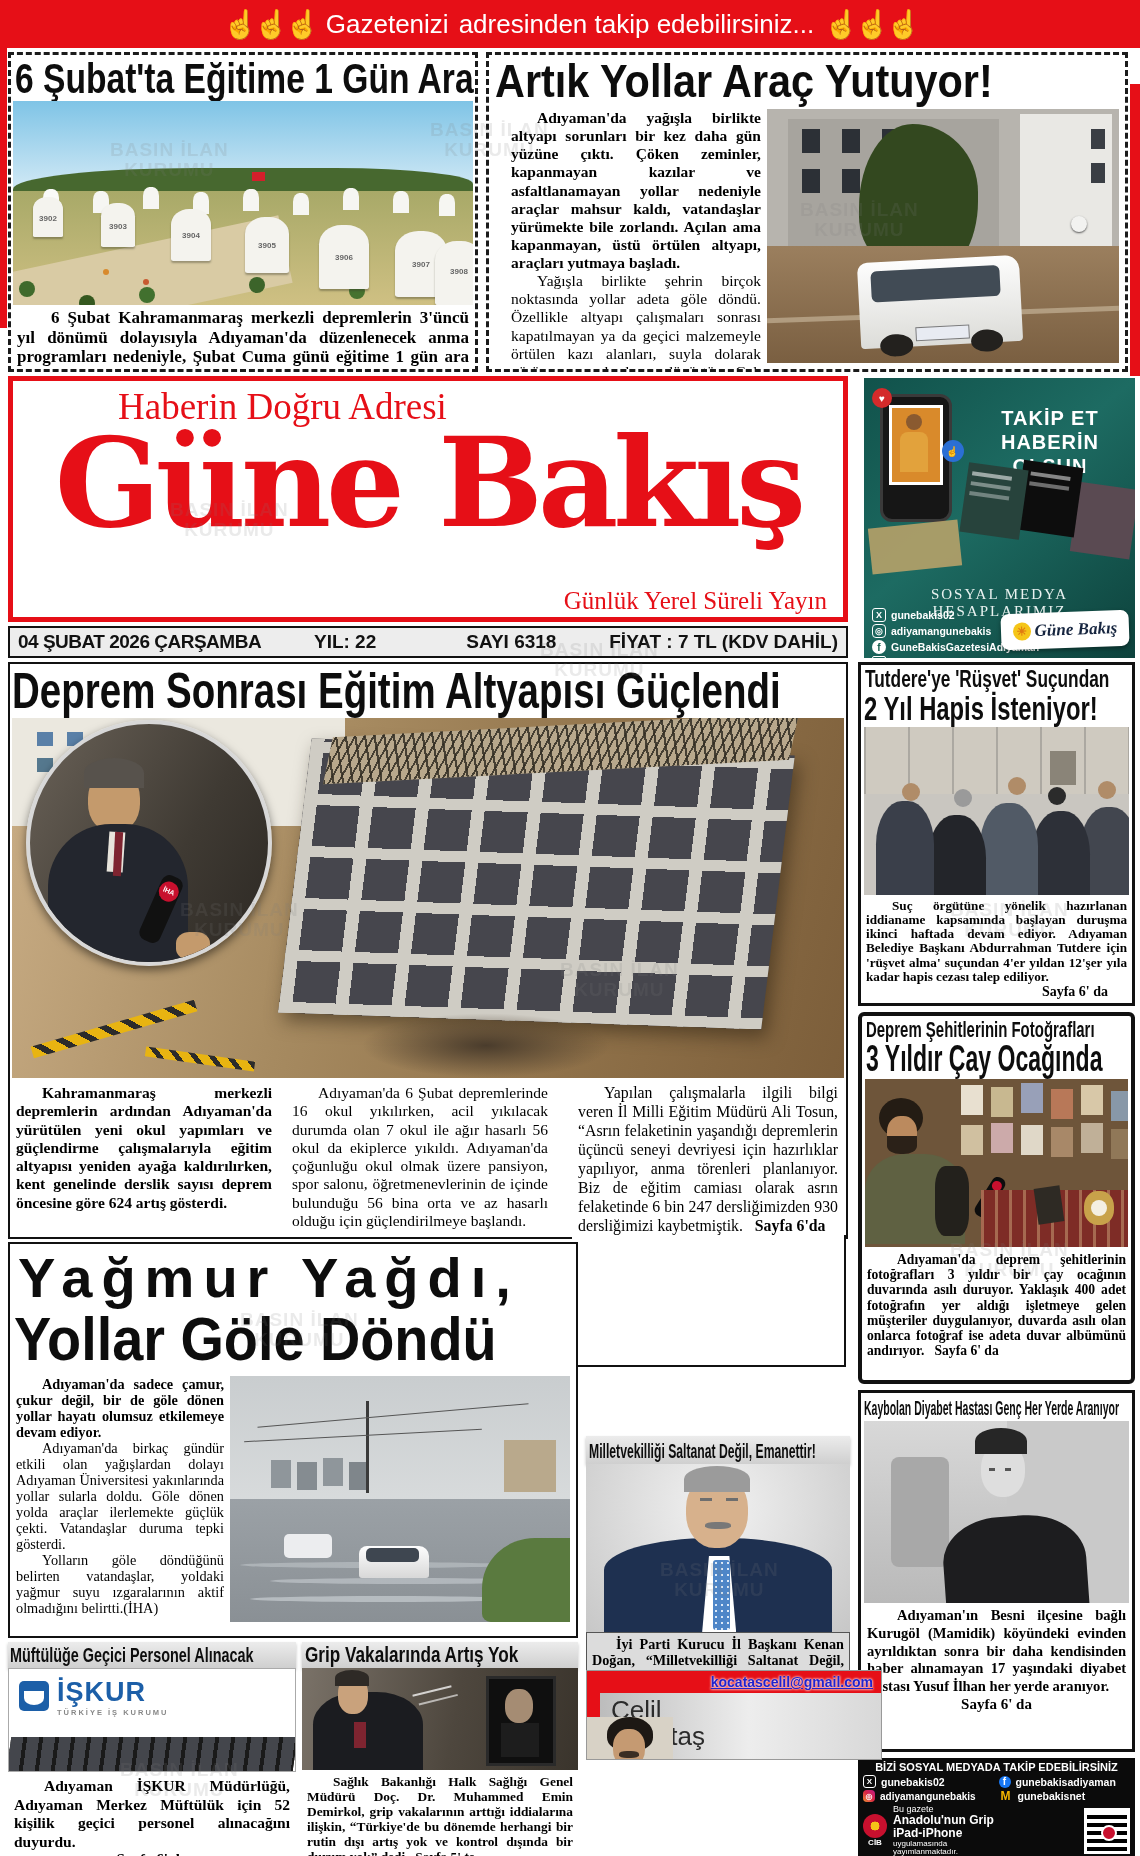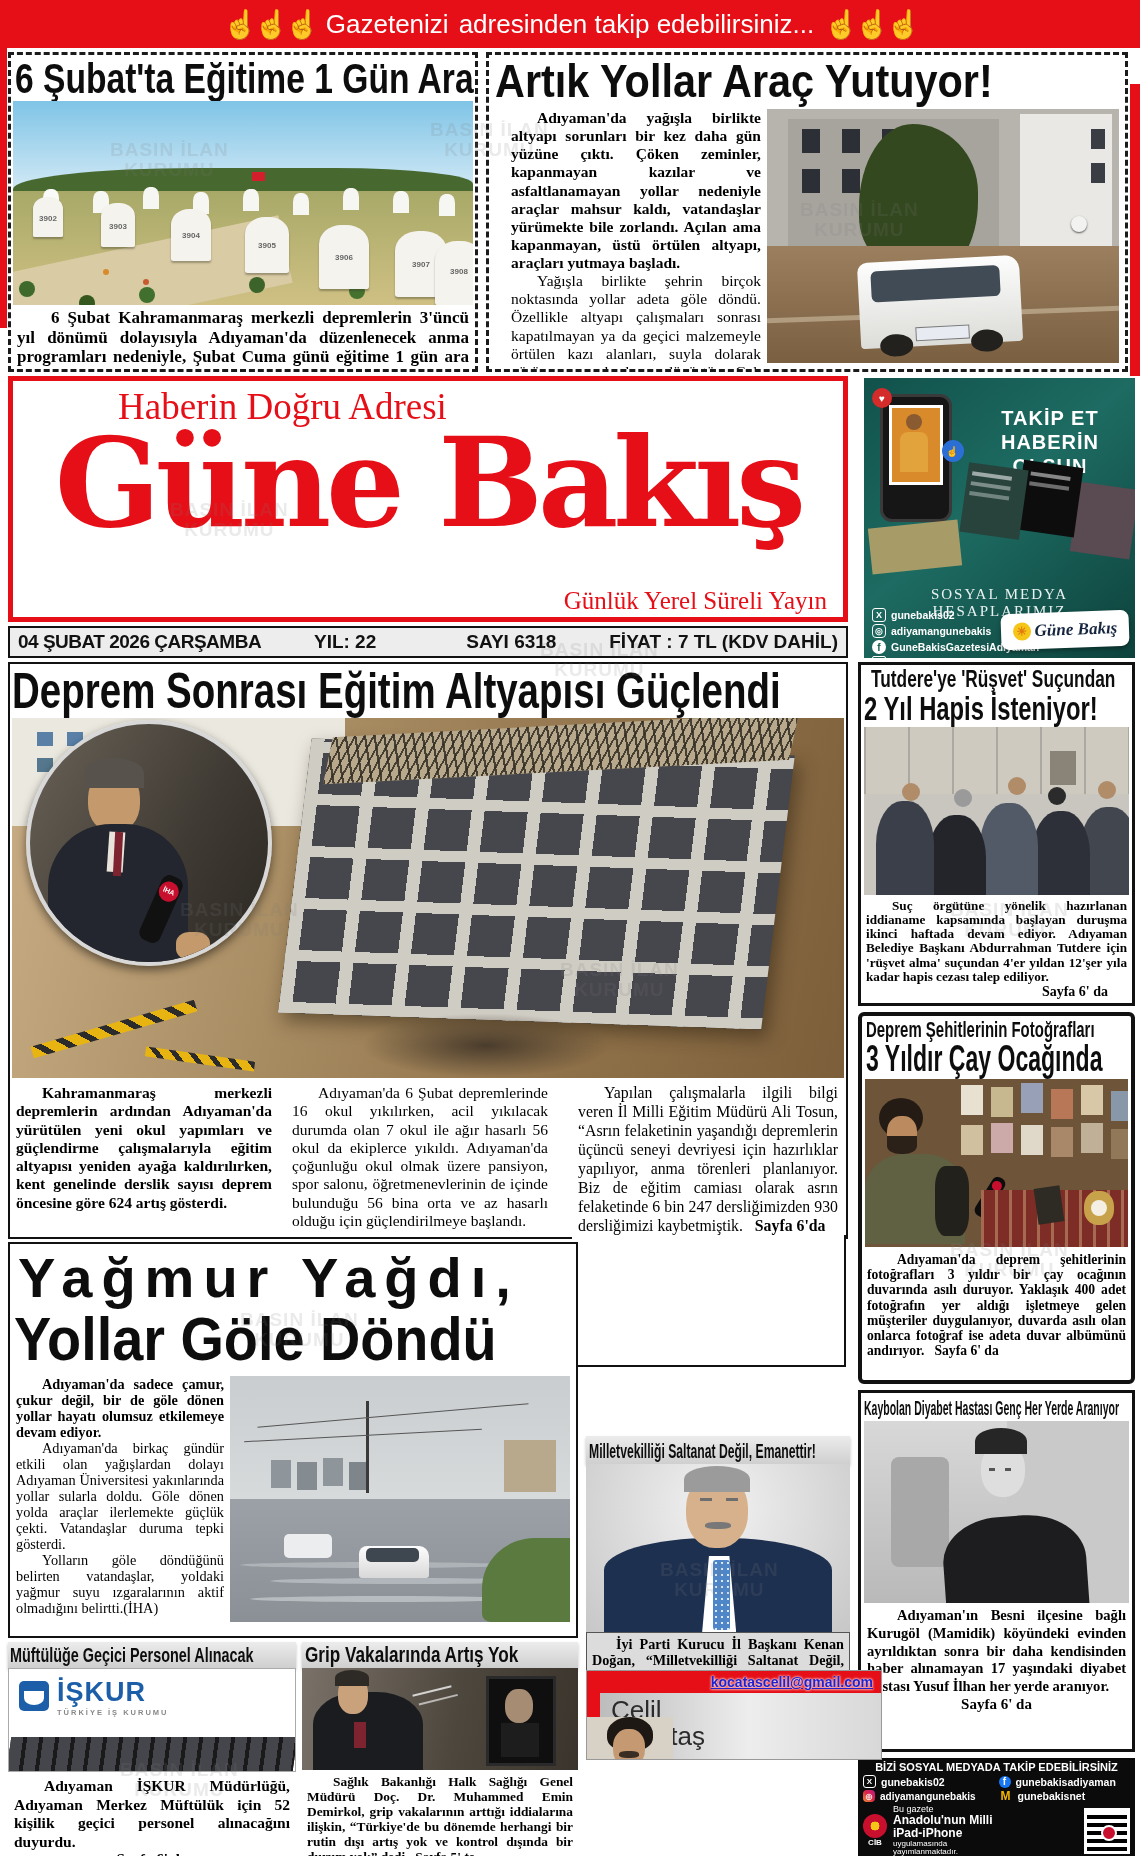--- a/index.html
+++ b/index.html
@@ -209,21 +209,21 @@
   </div>
   <div class="abs bodytxt" style="left:292px;top:1084px;width:256px;height:148px;font-size:15.5px;line-height:1.18;overflow:hidden;">
     <p>Adıyaman'da 6 Şubat depremlerinde 16 okul yıkılırken, acil yıkılacak durumda olan 7 okul ile ağır hasarlı 56 okul da ekiplerce yıkıldı. Adıyaman'da çoğunluğu okul olmak üzere pansiyon, spor salonu, öğretmenevlerinin de içinde bulunduğu 56 bina orta ve az hasarlı olduğu için güçlendirilmeye başlandı.</p>
   </div>
   <div class="abs bodytxt" style="left:578px;top:1084px;width:260px;height:276px;font-size:15.8px;line-height:1.2;background:#fff;z-index:3;overflow:hidden;">
     <p><span>Yapılan çalışmalarla ilgili bilgi veren İl Milli Eğitim Müdürü Ali Tosun, “Asrın felaketinin yaşandığı depremlerin üçüncü seneyi devriyesi için hazırlıklar yapılıyor, anma törenleri planlanıyor. Biz de eğitim camiası olarak asrın felaketinde 6 bin 247 dersliğimizden 930 dersliğimizi kaybetmiştik.</span>&nbsp;&nbsp;
        <span class="pref">Sayfa 6'da</span></p>
   </div>
 
   <div class="abs" style="left:858px;top:662px;width:277px;height:344px;border:3px solid #111;box-sizing:border-box;background:#fff;overflow:hidden;">
-    <div style="padding:2px 10px 0;"><span class="hl" style="font-size:24px;transform:scaleX(0.72);">Tutdere'ye 'Rüşvet' Suçundan</span></div>
+    <div style="padding:2px 4px 0;"><span class="hl" style="font-size:24px;transform:scaleX(0.72);">Tutdere'ye 'Rüşvet' Suçundan</span></div>
     <div style="padding:0 3px;"><span class="hl" style="font-size:34px;transform:scaleX(0.7);">2 Yıl Hapis İsteniyor!</span></div>
     <div class="photo" style="height:168px;margin:2px 3px;">
       <div class="abs" style="left:0;top:0;width:100%;height:40%;background:linear-gradient(#e4e2dd,#cfccc6);
             background-image:repeating-linear-gradient(90deg,rgba(90,90,90,.3) 0 2px,transparent 2px 44px);"></div>
       <div class="abs" style="left:0;top:40%;width:100%;height:60%;background:#c9c6c0;"></div>
       <div class="abs" style="left:70%;top:14%;width:26px;height:34px;background:#8a8478;"></div>
       <div class="abs" style="left:38px;top:56px;width:18px;height:18px;border-radius:50%;background:#b08c68;
             box-shadow:52px 6px #9a9a9a,106px -6px #b08c68,146px 4px #2b2b2b,196px -2px #b08c68,232px 8px #a8a8a8;"></div>
       <div class="abs" style="left:12px;top:74px;width:58px;height:96px;border-radius:45% 45% 0 0;background:#3a3f4a;
             box-shadow:52px 14px #23252a,104px 2px #515a66,156px 10px #2d3038,204px 6px #42464f;"></div>
@@ -297,21 +297,21 @@
         <span>gunebakisnet</span>
         </div>
     </div>
     <div style="display:flex;align-items:center;gap:6px;margin-top:2px;">
       <div style="text-align:center;">
         <div style="width:24px;height:24px;border-radius:50%;background:radial-gradient(circle,#f5c518 0 26%,#c8102e 27%);margin:0 auto;"></div>
         <div style="font:700 8px 'Liberation Sans',sans-serif;">CİB</div>
       </div>
       <div style="font-family:'Liberation Sans',sans-serif;line-height:1.05;flex:1;">
         <div style="font-size:9px;">Bu gazete</div>
-        <div style="font-size:12px;font-weight:700;">Anadolu'nun Milli</div>
+        <div style="font-size:12px;font-weight:700;">Anadolu'nun Grip</div>
         <div style="font-size:12px;font-weight:700;">iPad-iPhone</div>
         <div style="font-size:8px;">uygulamasında</div>
         <div style="font-size:8px;">yayımlanmaktadır.</div>
       </div>
       <div style="width:46px;height:46px;background:#fff;border:3px solid #fff;box-sizing:border-box;position:relative;
                   background-image:repeating-linear-gradient(0deg,#000 0 4px,#fff 4px 8px),repeating-linear-gradient(90deg,#000 0 4px,transparent 4px 8px);">
         <div style="position:absolute;left:14px;top:14px;width:12px;height:12px;border-radius:50%;background:#c8102e;border:2px solid #fff;"></div>
       </div>
     </div>
   </div>

